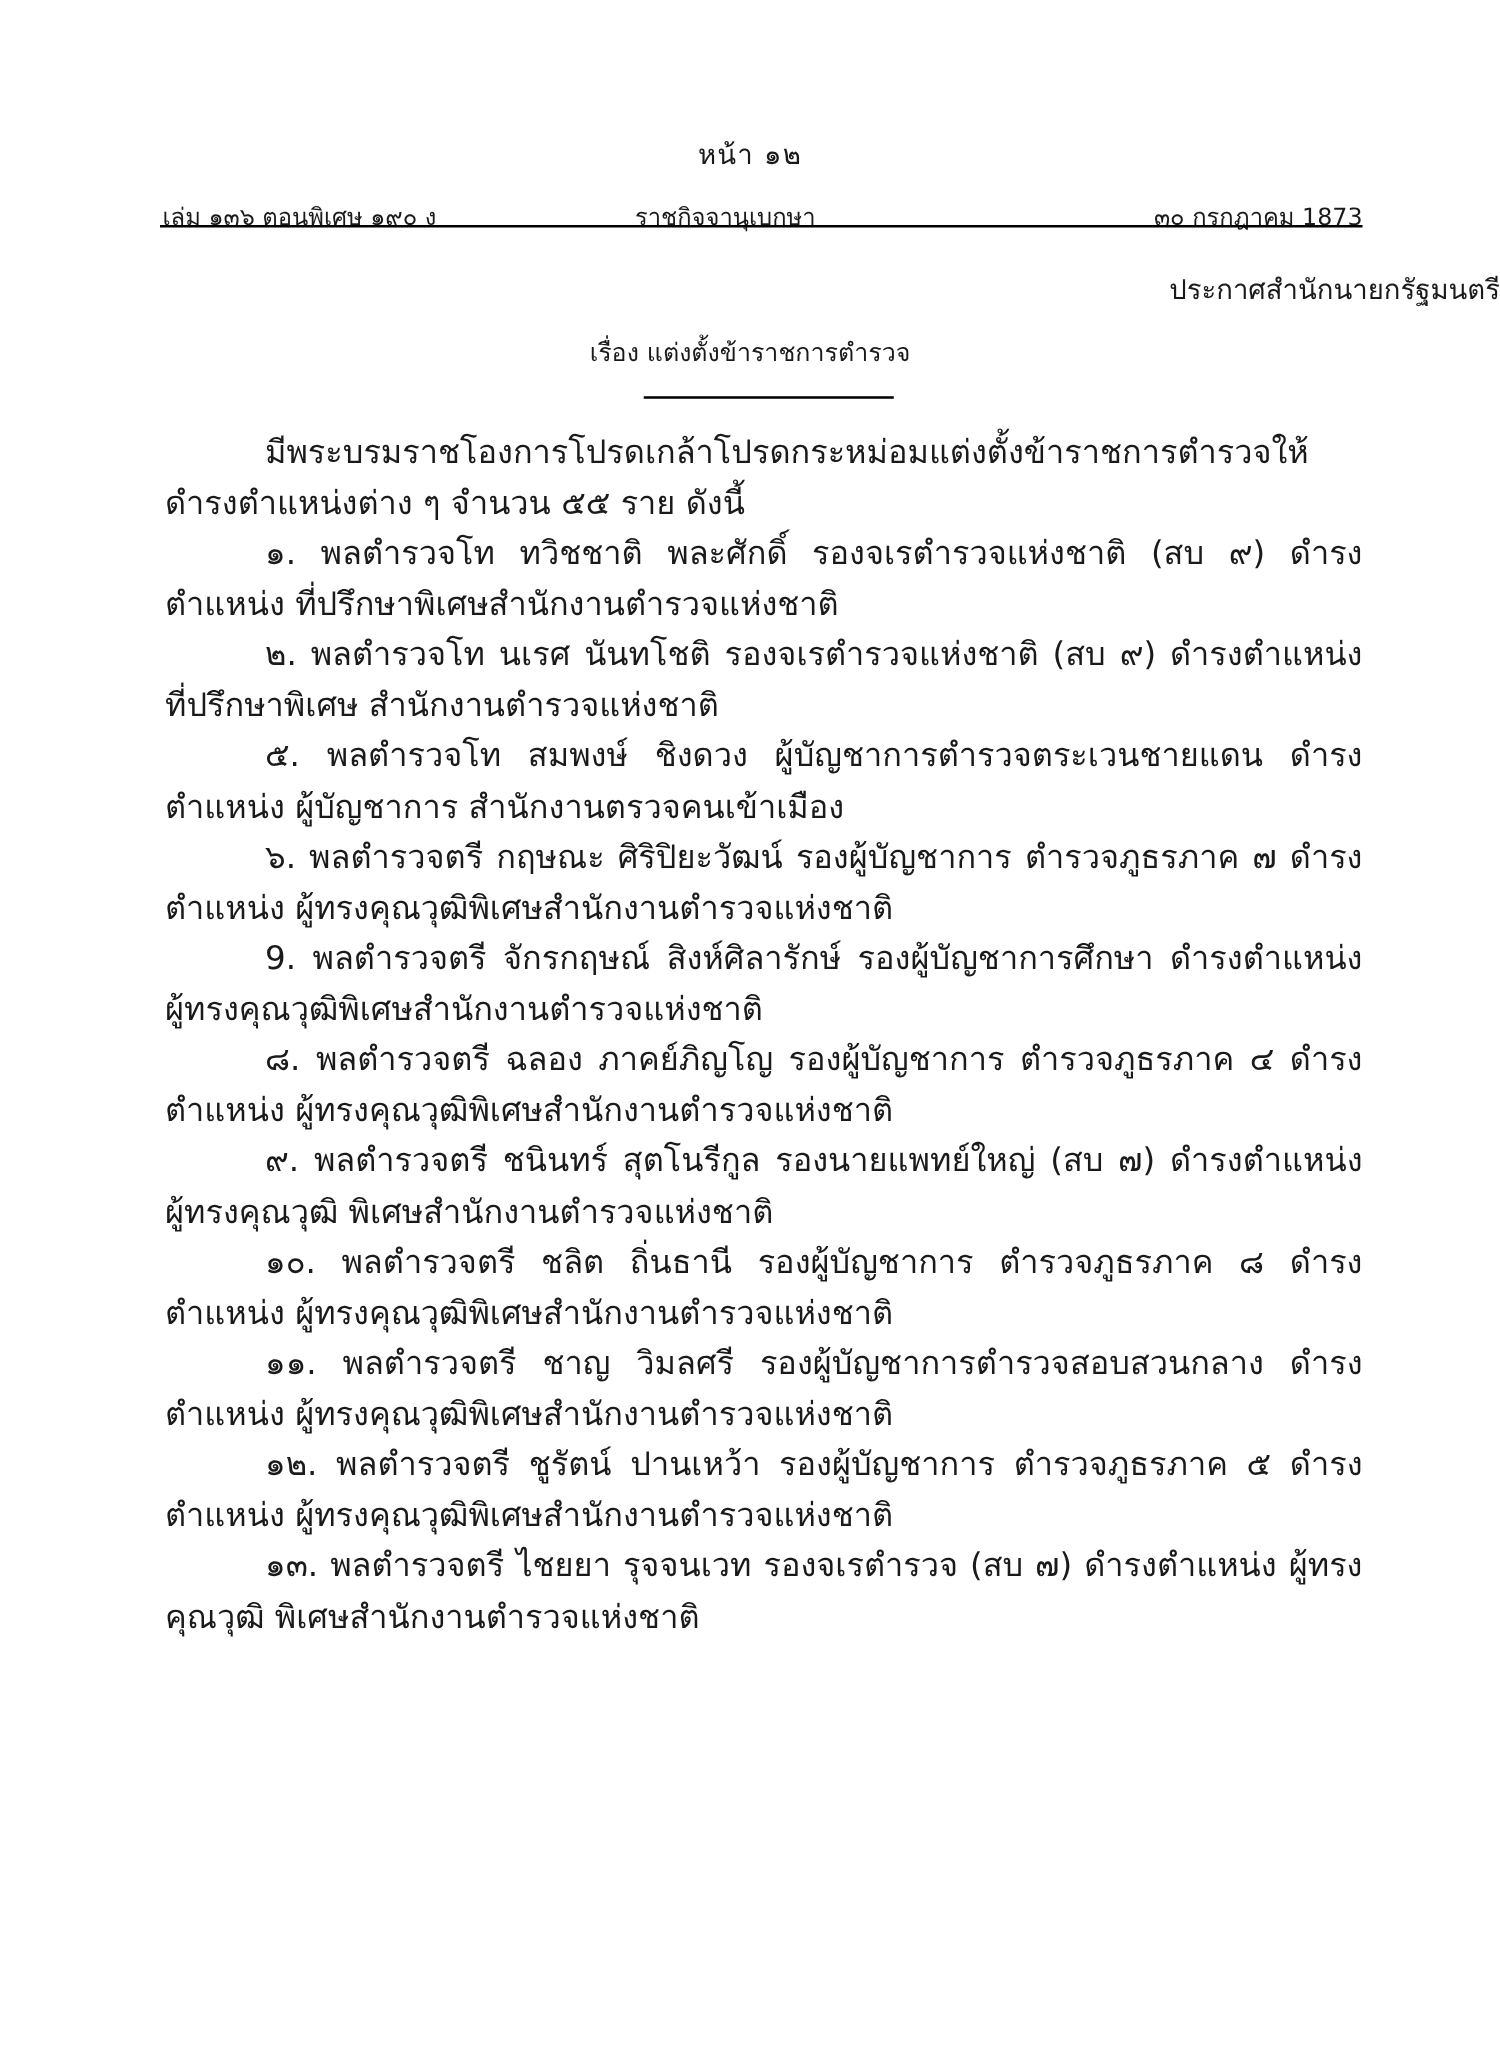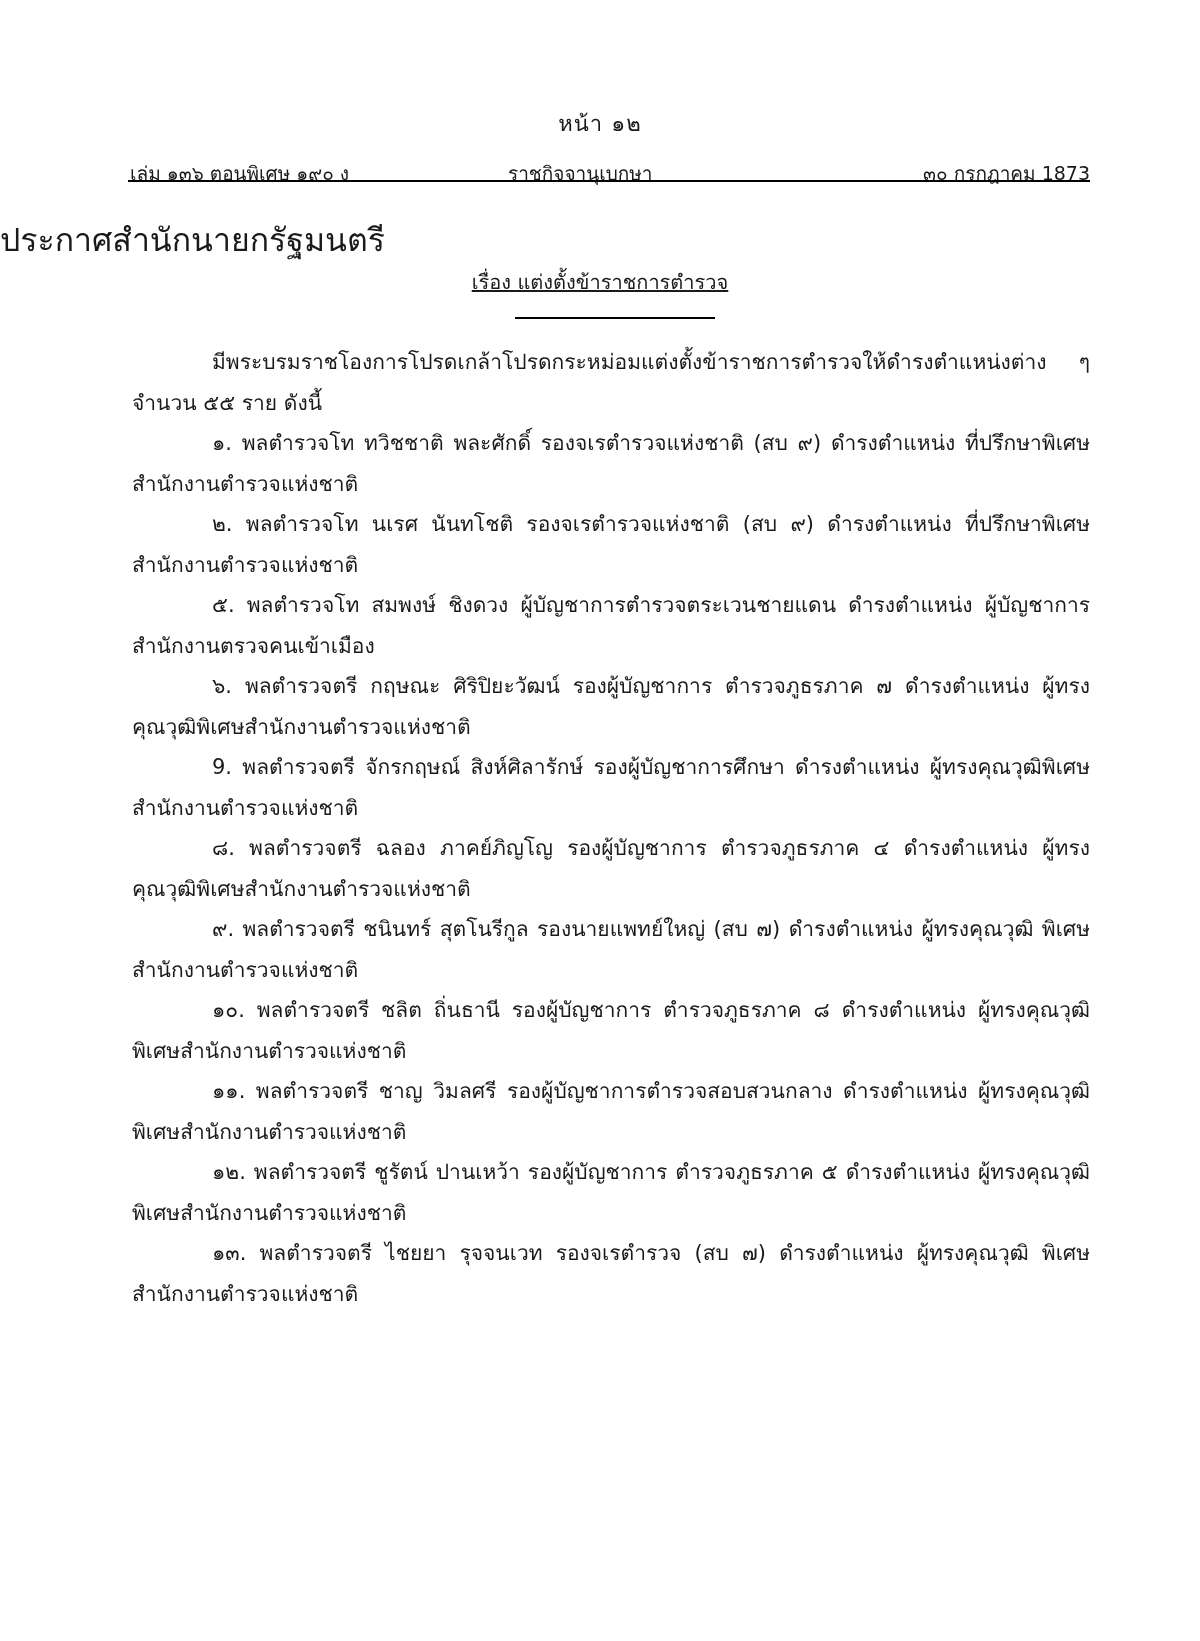--- a/index.html
+++ b/index.html
@@ -13,34 +13,33 @@
   }
   .header-row {
     position: absolute; top: 142px; left: 130px; width: 960px; height: 30px;
     font-size: 19px;
   }
   .header-row span { position: absolute; top: 16px; white-space: nowrap; }
   .hr-main {
     position: absolute; top: 180px; left: 128px; width: 962px; height: 2px; background: #000;
   }
   .title {
-    position: absolute; top: 214px; left: 0; width: 1200px; text-align: left;
-    font-size: 32px;
+    position: absolute; top: 214px; left: 0; width: 1200px; text-align: right;
+    font-size: 22px;
   }
   .subject {
     position: absolute; top: 266px; left: 0; width: 1200px; text-align: center;
     font-size: 20px;
-    text-decoration: underline;
   }
   .hr-sep {
     position: absolute; top: 317px; left: 515px; width: 200px; height: 2px; background: #000;
   }
   .body-text {
     position: absolute; top: 342px; left: 132px; width: 958px;
-    font-size: 21px; line-height: 40.5px; text-align: justify;
+    font-size: 26px; line-height: 40.5px; text-align: justify;
   }
   .body-text p { margin: 0; }
   .indent { text-indent: 80px; }
 </style>
 </head>
 <body>
 
 <div class="page-number">หน้า ๑๒</div>
 
 <div class="header-row">

